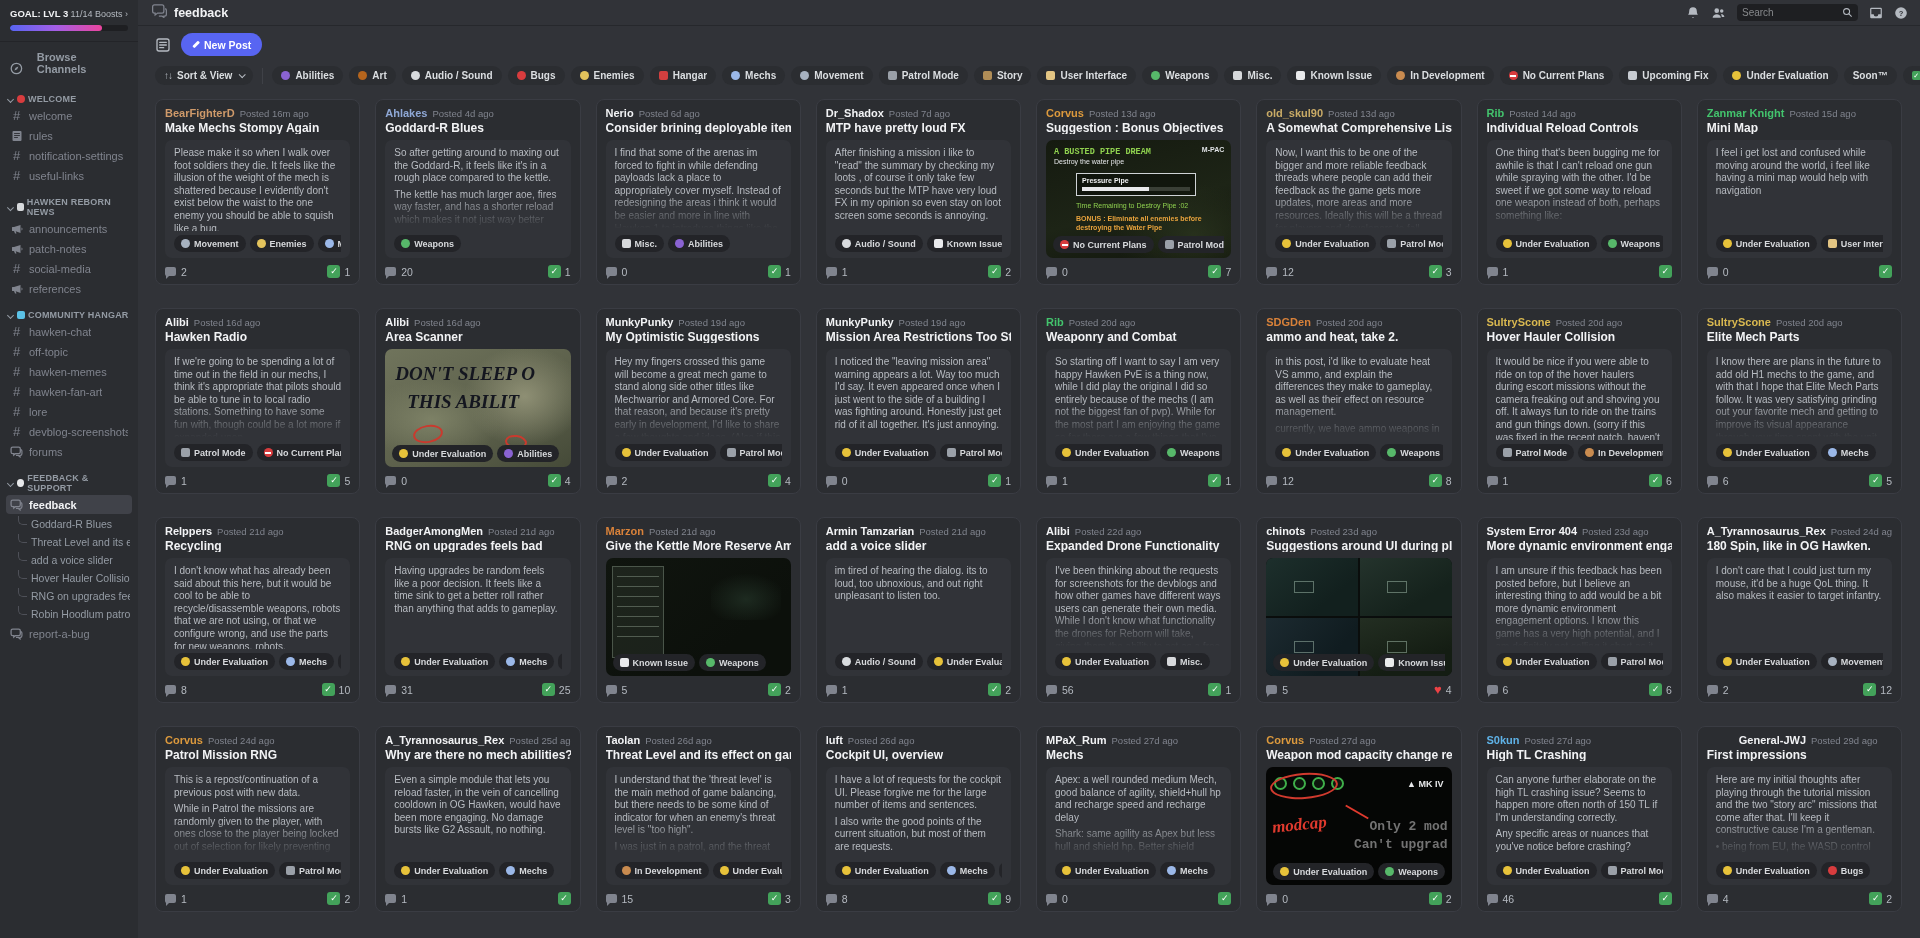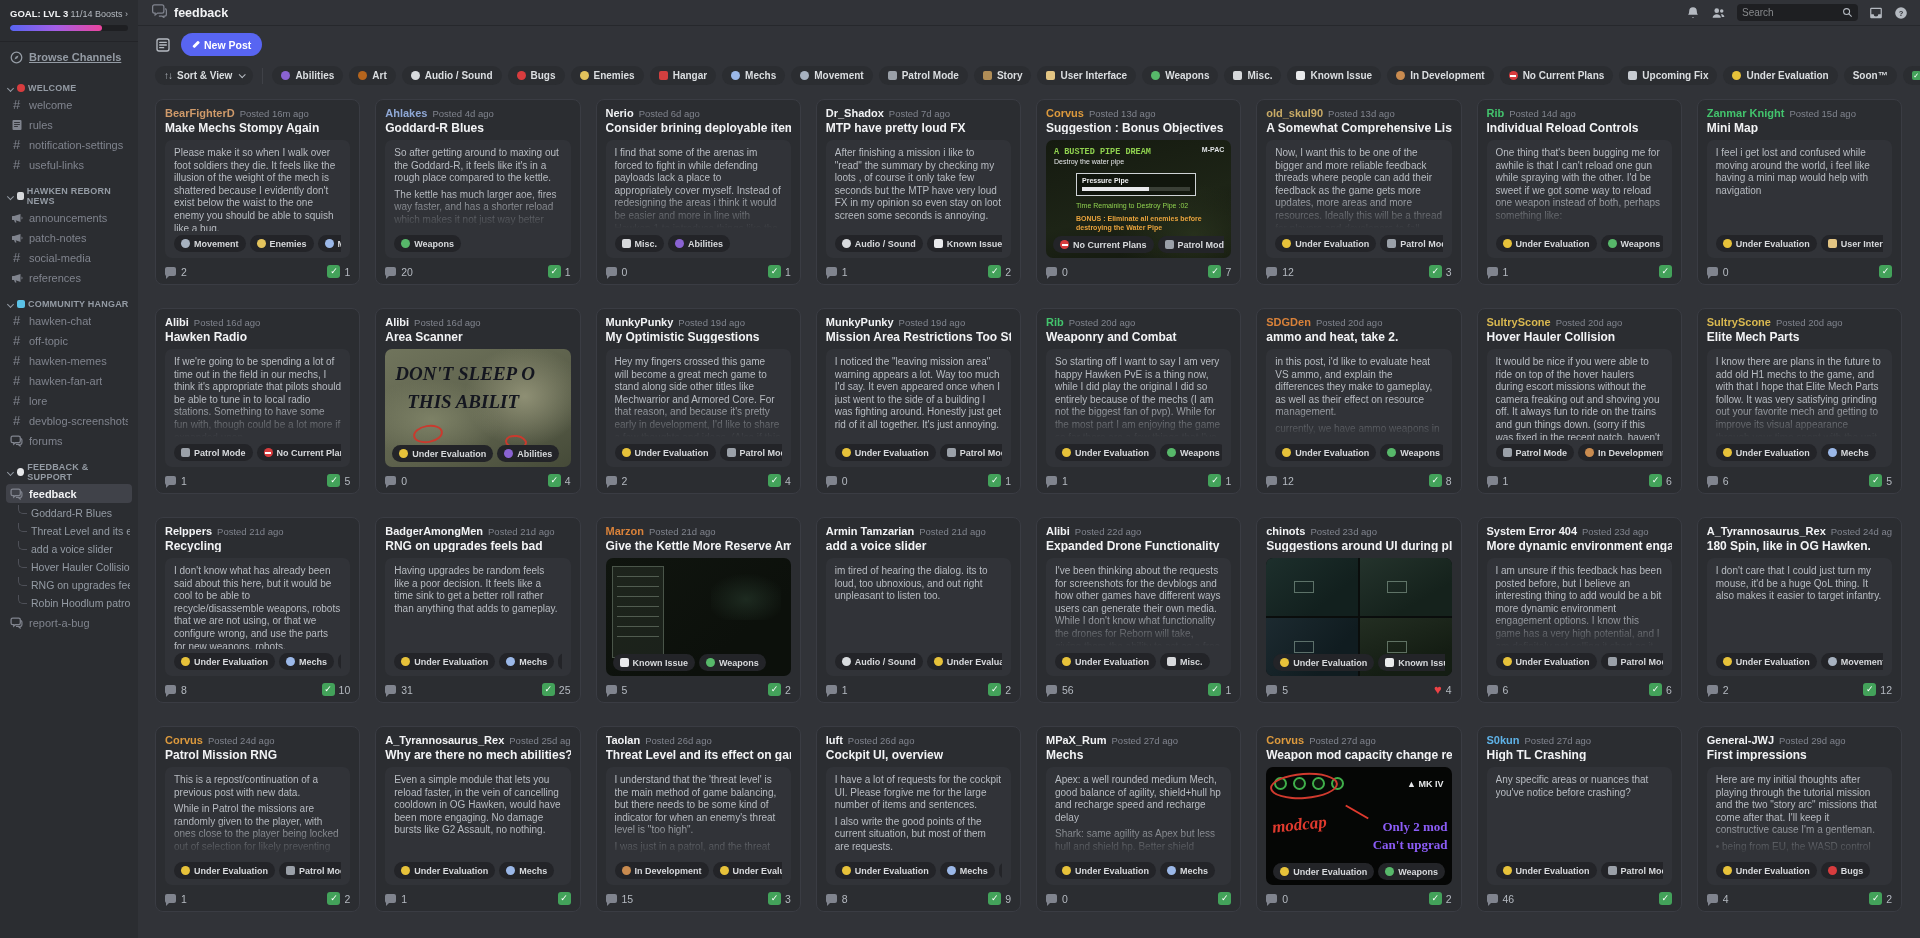--- a/index.html
+++ b/index.html
@@ -25,22 +25,22 @@
   .mini-logo { position:absolute; top:5px; right:5px; text-align:center; z-index:2; }
   .mini-logo .l1 { display:block; color:#e8e9eb; font-size:6px; font-weight:bold; letter-spacing:2px; }
   .mini-logo .l2 { display:block; color:#9adb4f; border:1px solid #9adb4f; font-size:5px; font-weight:bold;
     letter-spacing:2px; padding:1px 2px; margin-top:1px; background:rgba(10,20,8,.6); }
   .goal { padding:8px 10px 10px; border-bottom:1px solid #232428; }
   .goal-row { display:flex; justify-content:space-between; align-items:center; }
   .goal-label { color:#f2f3f5; font-size:9.5px; font-weight:bold; }
   .goal-boosts { color:#b5bac1; font-size:9px; }
   .goal-track { margin-top:6px; height:6px; border-radius:3px; background:#1e1f22; overflow:hidden; }
   .goal-fill { height:100%; border-radius:3px; background:linear-gradient(90deg,#5865f2,#a45ee5,#eb459e); }
-  .browse { display:flex; align-items:flex-start; gap:6px; color:#949ba4; font-size:11px; font-weight:bold;
-    padding:9px 10px 7px; cursor:pointer;text-decoration:underline; }
+  .browse { display:flex; align-items:flex-end; gap:14px; color:#949ba4; font-size:11px; font-weight:bold;
+    padding:9px 10px 7px; cursor:pointer; }
   .chan-list { flex:1; overflow:hidden; padding:0 6px; }
   .sec-head { display:flex; align-items:center; gap:3px; margin:12px 2px 2px; color:#949ba4;
     font-size:9px; font-weight:bold; letter-spacing:.2px; cursor:pointer; }
   .sec-head .chev { width:5px; height:5px; border-right:1.5px solid #949ba4; border-bottom:1.5px solid #949ba4;
     transform:rotate(45deg); margin-right:1px; }
   .sec-dot { width:8px; height:8px; border-radius:2px; display:inline-block; }
   .sec-dot.circle { border-radius:50%; }
   .chan { display:flex; align-items:center; gap:6px; padding:2px 4px; margin:1px 0; border-radius:4px;
     color:#80848e; font-size:11px; cursor:pointer; height:19px; }
   .chan .cicon { width:13px; text-align:center; color:#80848e; font-size:12px; flex:none; display:flex; justify-content:center; }
@@ -160,22 +160,22 @@
   .img-modcap { background:#050605; }
   .img-modcap .dots { position:absolute; top:10px; left:8px; display:flex; gap:6px; }
   .img-modcap .dots i { width:13px; height:13px; border-radius:50%; border:2px solid #3fae4a; background:#0d140d; }
   .img-modcap .dots::after { content:""; position:absolute; left:-4px; top:-4px; width:64px; height:22px;
     border:2px solid #d03a2e; border-radius:50%; transform:rotate(-4deg); }
   .img-modcap .mk { position:absolute; top:12px; right:8px; color:#e8e9eb; font-size:9px; font-weight:bold; }
   .img-modcap .red { position:absolute; top:48px; left:6px; color:#e03a2e; font-size:17px; font-weight:bold;
     font-family:"Liberation Serif","DejaVu Serif",serif; font-style:italic; transform:rotate(-6deg); }
   .img-modcap .arrow { position:absolute; top:44px; left:78px; width:26px; height:2px; background:#e03a2e;
     transform:rotate(30deg); }
-  .img-modcap .g { position:absolute; right:4px; color:#8b5cf6; font-size:13px; font-weight:bold;
-    font-family:Liberation Serif, serif; white-space:nowrap; }
+  .img-modcap .g { position:absolute; right:4px; color:#737373; font-size:13px; font-weight:bold;
+    font-family:Liberation Mono, monospace; white-space:nowrap; }
   .img-modcap .g1 { top:52px; } .img-modcap .g2 { top:70px; }
 </style>
 </head>
 <body>
 
 <div class="app">
   <aside class="sidebar">
     <div class="goal">
       <div class="goal-row">
         <span class="goal-label">GOAL: LVL 3</span>
@@ -1496,20 +1496,21 @@
           </div>
         </div>
         <div class="card">
           <div class="meta">
             <span class="author" style="color: rgb(95, 179, 232);">S0kun</span>
             <span class="posted">Posted 27d ago</span>
           </div>
           <div class="ctitle">High TL Crashing</div>
           <div class="inner">
             <div class="btext">
+              <p>Can anyone further elaborate on the high TL crashing issue? Seems to happen more often north of 150 TL if I'm understanding correctly.</p>
               <p>Any specific areas or nuances that you've notice before crashing?</p>
             </div>
             <div class="tags">
               <span class="tag">
                 <span class="emoji circle" style="background: rgb(231, 194, 58);"></span>
                 <span>Under Evaluation</span>
               </span>
               <span class="tag">
                 <span class="emoji square" style="background: rgb(154, 160, 168);"></span>
                 <span>Patrol Mode</span>
@@ -1521,21 +1522,21 @@
               <span class="bubble"></span>
               <span>46</span>
             </span>
             <span class="reaction">
               <span class="rcheck">✓</span>
             </span>
           </div>
         </div>
         <div class="card fade">
           <div class="meta">
-            <span class="author" style="color: rgb(242, 243, 245);">General-JWJ</span>
+            <span class="author" style="color: rgb(242, 243, 245); margin-left: 32px;">General-JWJ</span>
             <span class="posted">Posted 29d ago</span>
           </div>
           <div class="ctitle">First impressions</div>
           <div class="inner">
             <div class="btext">
               <p>Here are my initial thoughts after playing through the tutorial mission and the two "story arc" missions that come after that. I'll keep it constructive cause I'm a gentleman.</p>
               <p>•  being from EU, the WASD control scheme was an issue I wasn't prepared for. Don't think I've ever played a game that didn't</p>
             </div>
             <div class="tags">
               <span class="tag">

